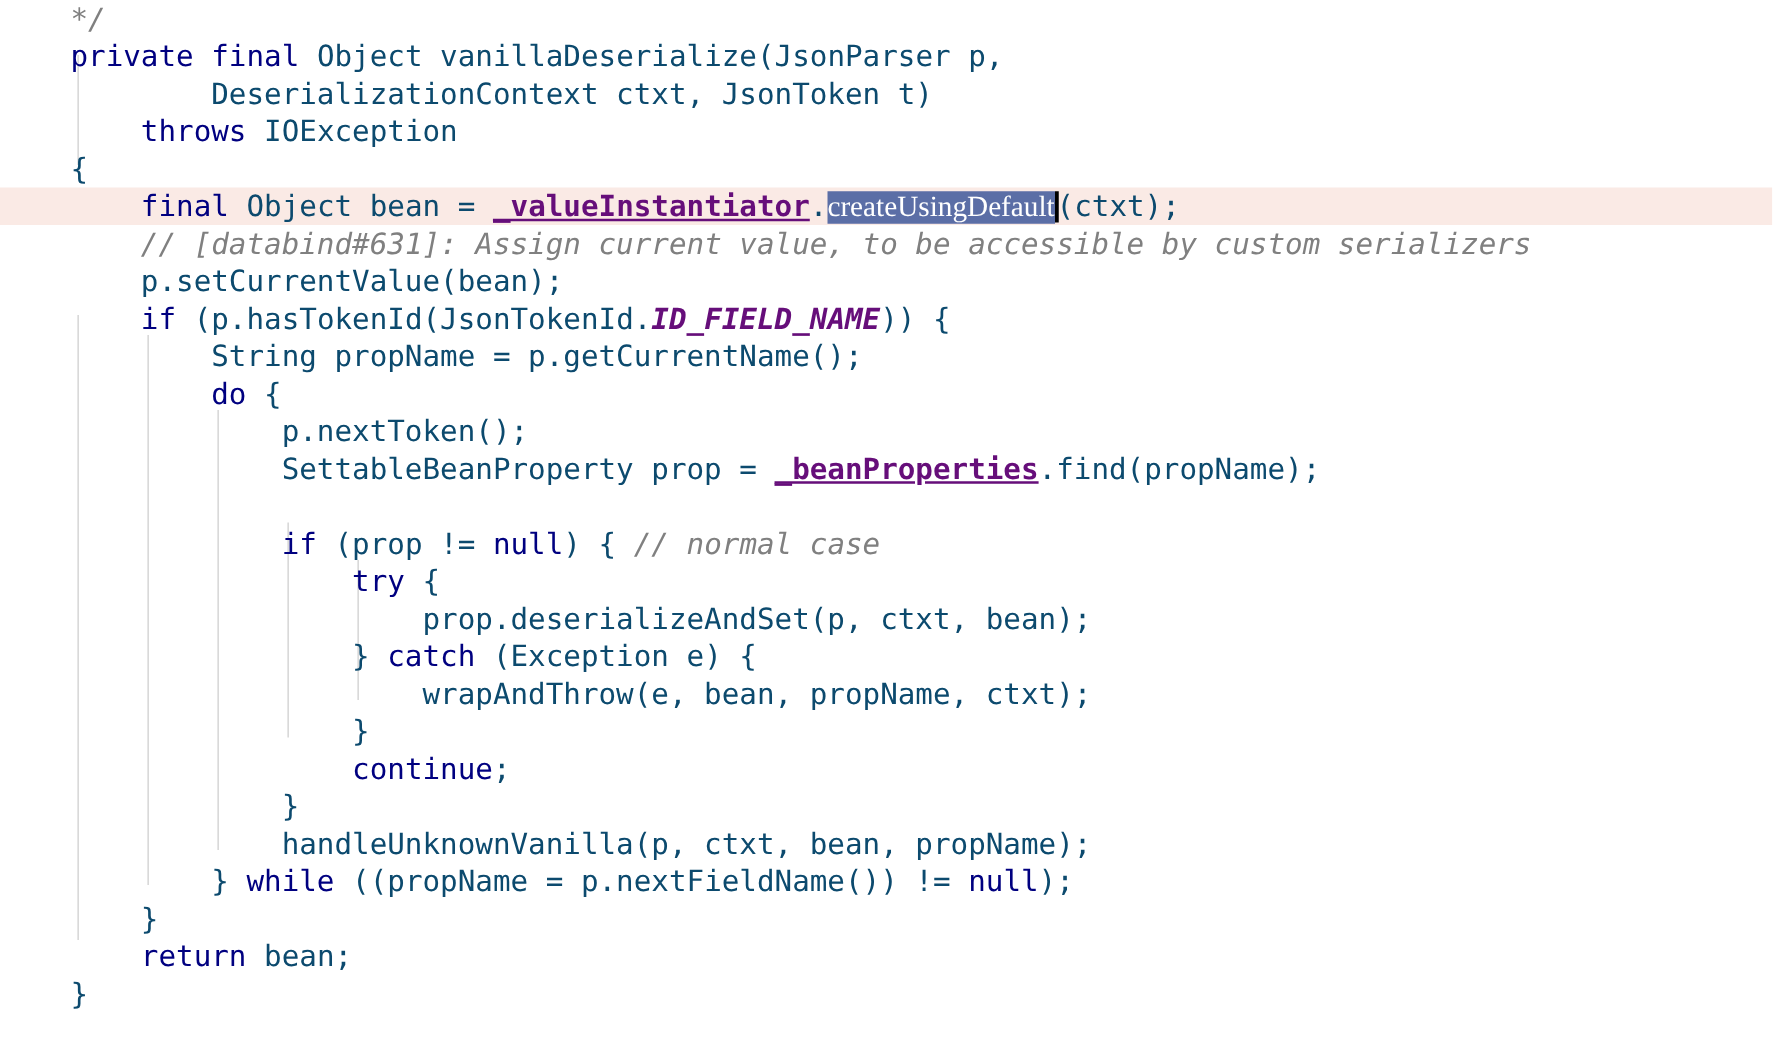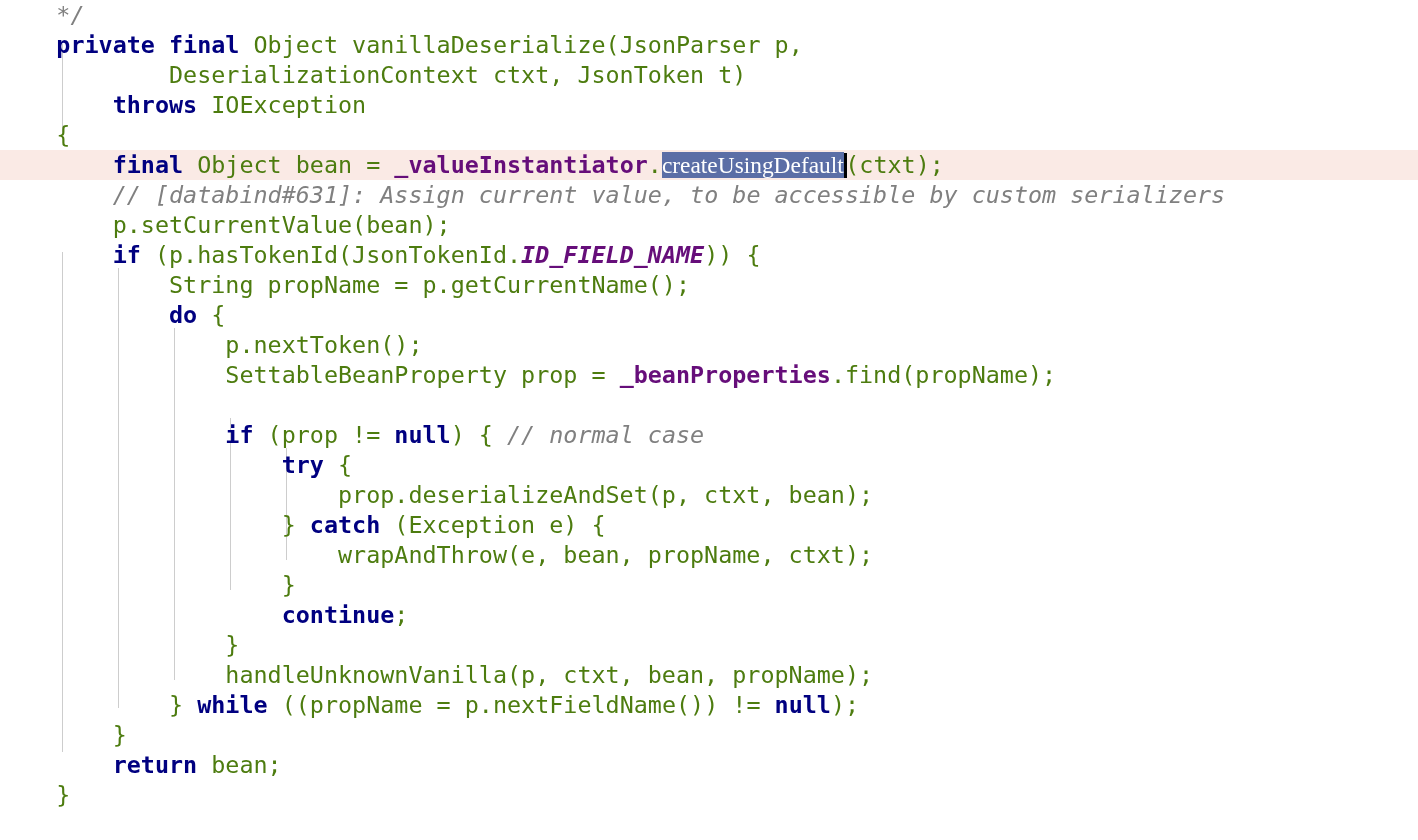--- a/index.html
+++ b/index.html
@@ -46,25 +46,25 @@
     z-index: 2;
     padding: 0;
     margin: 0;
     white-space: pre;
   }
   .line {
     height: 30px;
     white-space: pre;
     color: #000000;
   }
-  .kw   { color: #000080; font-weight: bold; }
-  .fld  { color: #660e7a; font-weight: bold; }
+  .kw   { color: #000080; font-weight: normal; }
+  .fld  { color: #660e7a; font-weight: bold; text-decoration: underline; }
   .stat { color: #660e7a; font-weight: bold; font-style: italic; }
   .cmt  { color: #808080; font-style: italic; }
-  .plain{ color: #4d7c0f; }
+  .plain{ color: #0c4a6e; }
   .sel  { background: #5b6ea6; color: #ffffff; font-family: Liberation Serif, serif; }
   .caret {
     display: inline-block;
     width: 3px;
     height: 25px;
     background: #000000;
     vertical-align: -5px;
     margin: 0 -1.5px 0 0;
   }
 </style>

